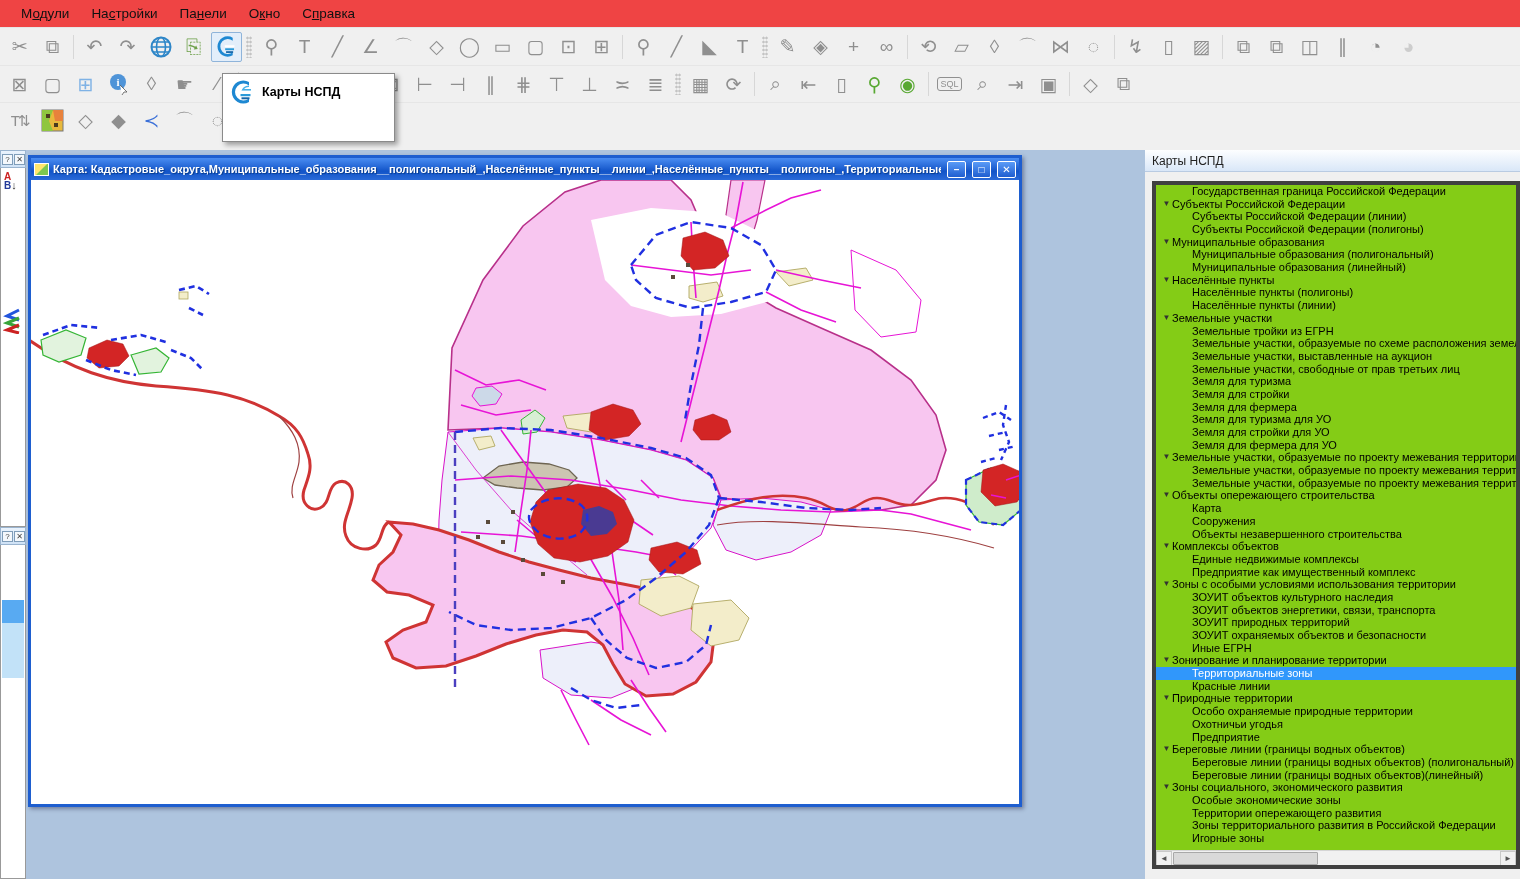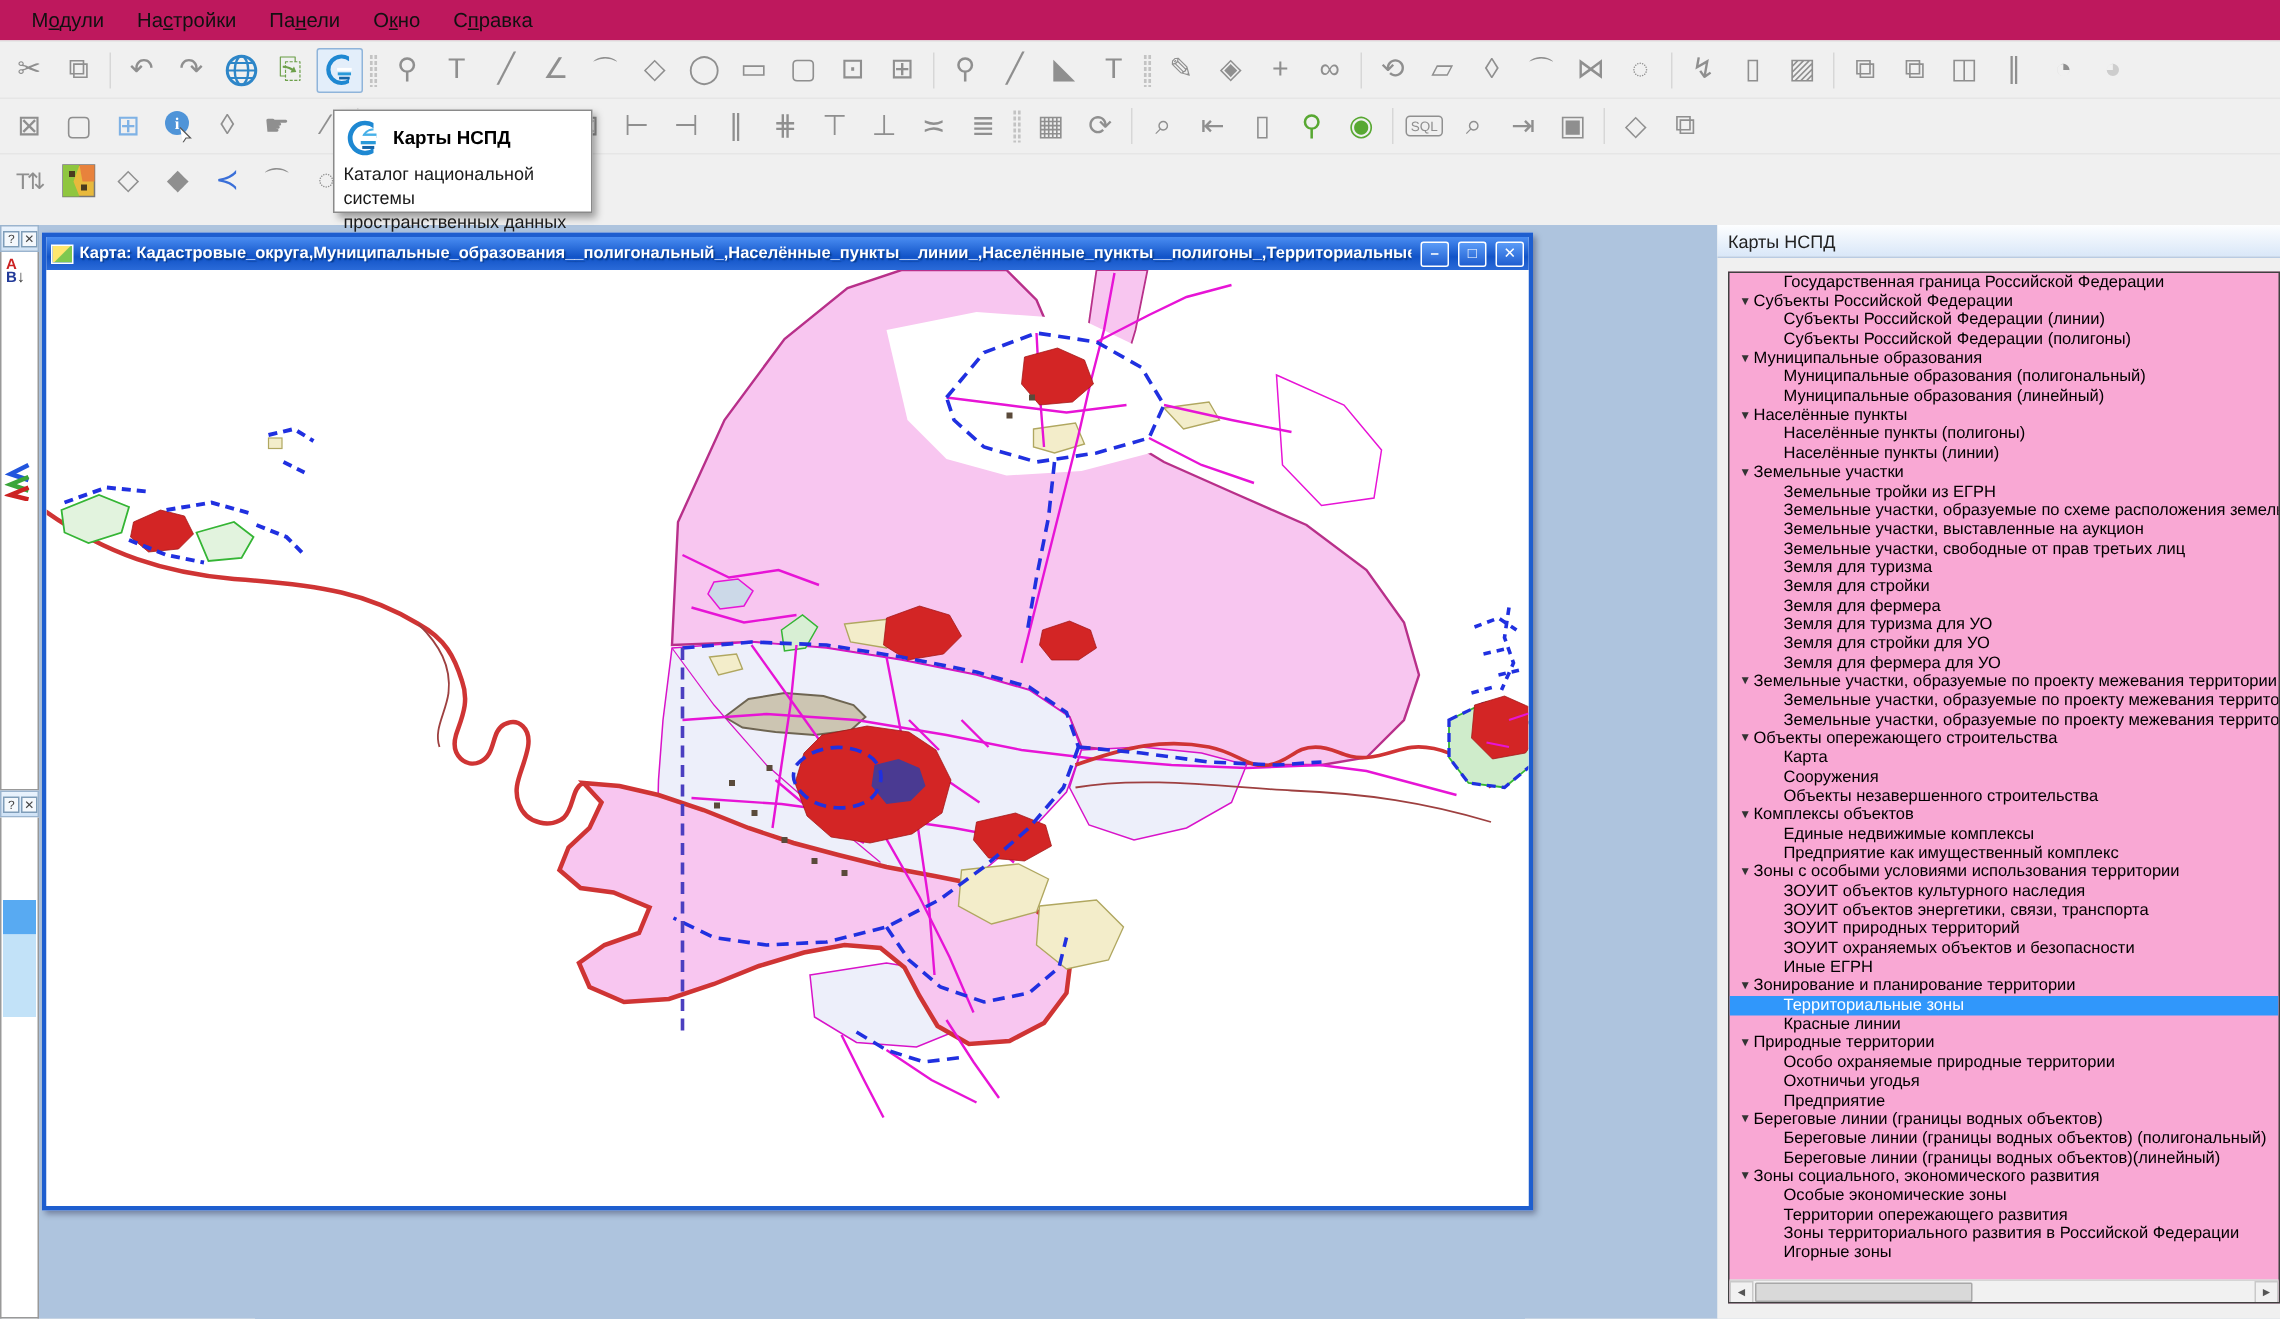--- a/index.html
+++ b/index.html
@@ -1,20 +1,20 @@
 <!DOCTYPE html>
 <html><head>
 <meta charset="utf-8">
 <style>
   * { margin:0; padding:0; box-sizing:border-box; }
   html,body { width:1520px; height:879px; overflow:hidden; background:#f0f0f0;
     font-family:"Liberation Sans","DejaVu Sans",sans-serif; }
 
   
-  .menubar { height:27px; background:#be185d; display:flex; align-items:center; padding-left:10px; }
+  .menubar { height:27px; background:#ef4444; display:flex; align-items:center; padding-left:10px; }
   .menu-item { font-size:13.5px; color:#111; padding:4px 11px; cursor:default; }
   .menu-item u { text-decoration:underline; }
 
   
   .toolbar { display:flex; align-items:center; background:#f0f0f0; padding-left:3px; border-top:1px solid #e6e6e6; }
   .toolbar.r1 { height:38px; }
   .toolbar.r2 { height:37px; }
   .toolbar.r3 { height:36px; }
   .tb-icon { width:31px; height:30px; display:flex; align-items:center; justify-content:center;
     font-size:19px; color:#8f8f8f; margin:0 1px; border:1px solid transparent; flex:0 0 auto; }
@@ -53,22 +53,22 @@
   .win-btn { width:19px; height:17px; flex:0 0 auto; margin-left:2px; border:1px solid #fff; border-radius:2px;
     background:linear-gradient(#5a9bf7,#1f5ed0); color:#fff; font-size:10px; font-weight:bold;
     display:flex; align-items:center; justify-content:center; }
   .map-canvas { position:absolute; left:0; top:22px; right:0; bottom:0; background:#fff; overflow:hidden; }
   .map-canvas svg { display:block; width:100%; height:100%; }
 
   
   .catalog { position:absolute; left:1145px; top:0; width:375px; height:729px; background:#f0f0f0; }
   .cat-header { height:22px; background:linear-gradient(#fdfeff,#d9e7f8); border-bottom:1px solid #b9cbe2;
     font-size:12px; color:#222; display:flex; align-items:center; padding-left:7px; }
-  .tree-box { position:absolute; left:7px; top:31px; width:368px; height:688px; background:#f9a8d4;
-    border:1px solid #404040; overflow:hidden; }
+  .tree-box { position:absolute; left:7px; top:31px; width:368px; height:688px; background:#84cc16;
+    border:4px solid #404040; overflow:hidden; }
   .tree-row { height:12.7px; line-height:12.8px; font-size:11px; color:#000; white-space:nowrap;
     display:flex; align-items:center; }
   .tree-row .arrow { width:11px; text-align:center; font-size:8px; color:#333; margin-left:3px; flex:0 0 auto;}
   .tree-row.group { padding-left:2px; }
   .tree-row.leaf { padding-left:36px; }
   .tree-row.selected { background:#3097fb; color:#fff; }
   .hscroll { position:absolute; left:0; right:0; bottom:0; height:15px; background:#f1f1f1; border-top:1px solid #d5d5d5;
     display:flex; align-items:center; }
   .hs-btn { width:16px; height:15px; background:#f1f1f1; border:1px solid #c9c9c9; color:#555; font-size:8px;
     display:flex; align-items:center; justify-content:center; flex:0 0 auto;}
@@ -740,17 +740,13 @@
   <div class="tt-head">
     <svg width="26" height="26" viewBox="0 0 26 26">
       <path d="M20,3 A11.5,11.5 0 1 0 20,23 L20,19.5 A8.5,8.5 0 1 1 20,6.5 Z" fill="#1e88d2"></path>
       <path d="M20,6.5 A8.5,8.5 0 0 0 12,13 L22,13 L22,10 L15,10 A6,6 0 0 1 20,8 Z" fill="#47b0e8"></path>
       <rect x="11" y="11.6" width="11" height="2.2" fill="#ffffff"></rect>
       <rect x="11.5" y="15" width="10" height="2.2" fill="#2a9ad9"></rect>
       <rect x="12.5" y="18.3" width="8" height="2" fill="#1565a8"></rect>
     </svg>
     <span class="tt-title">Карты НСПД</span>
   </div>
-  <div class="tt-desc">
-    <span>Каталог национальной системы</span><br>
-    <span>пространственных данных</span>
-  </div>
 </div>
 
 </body></html>

